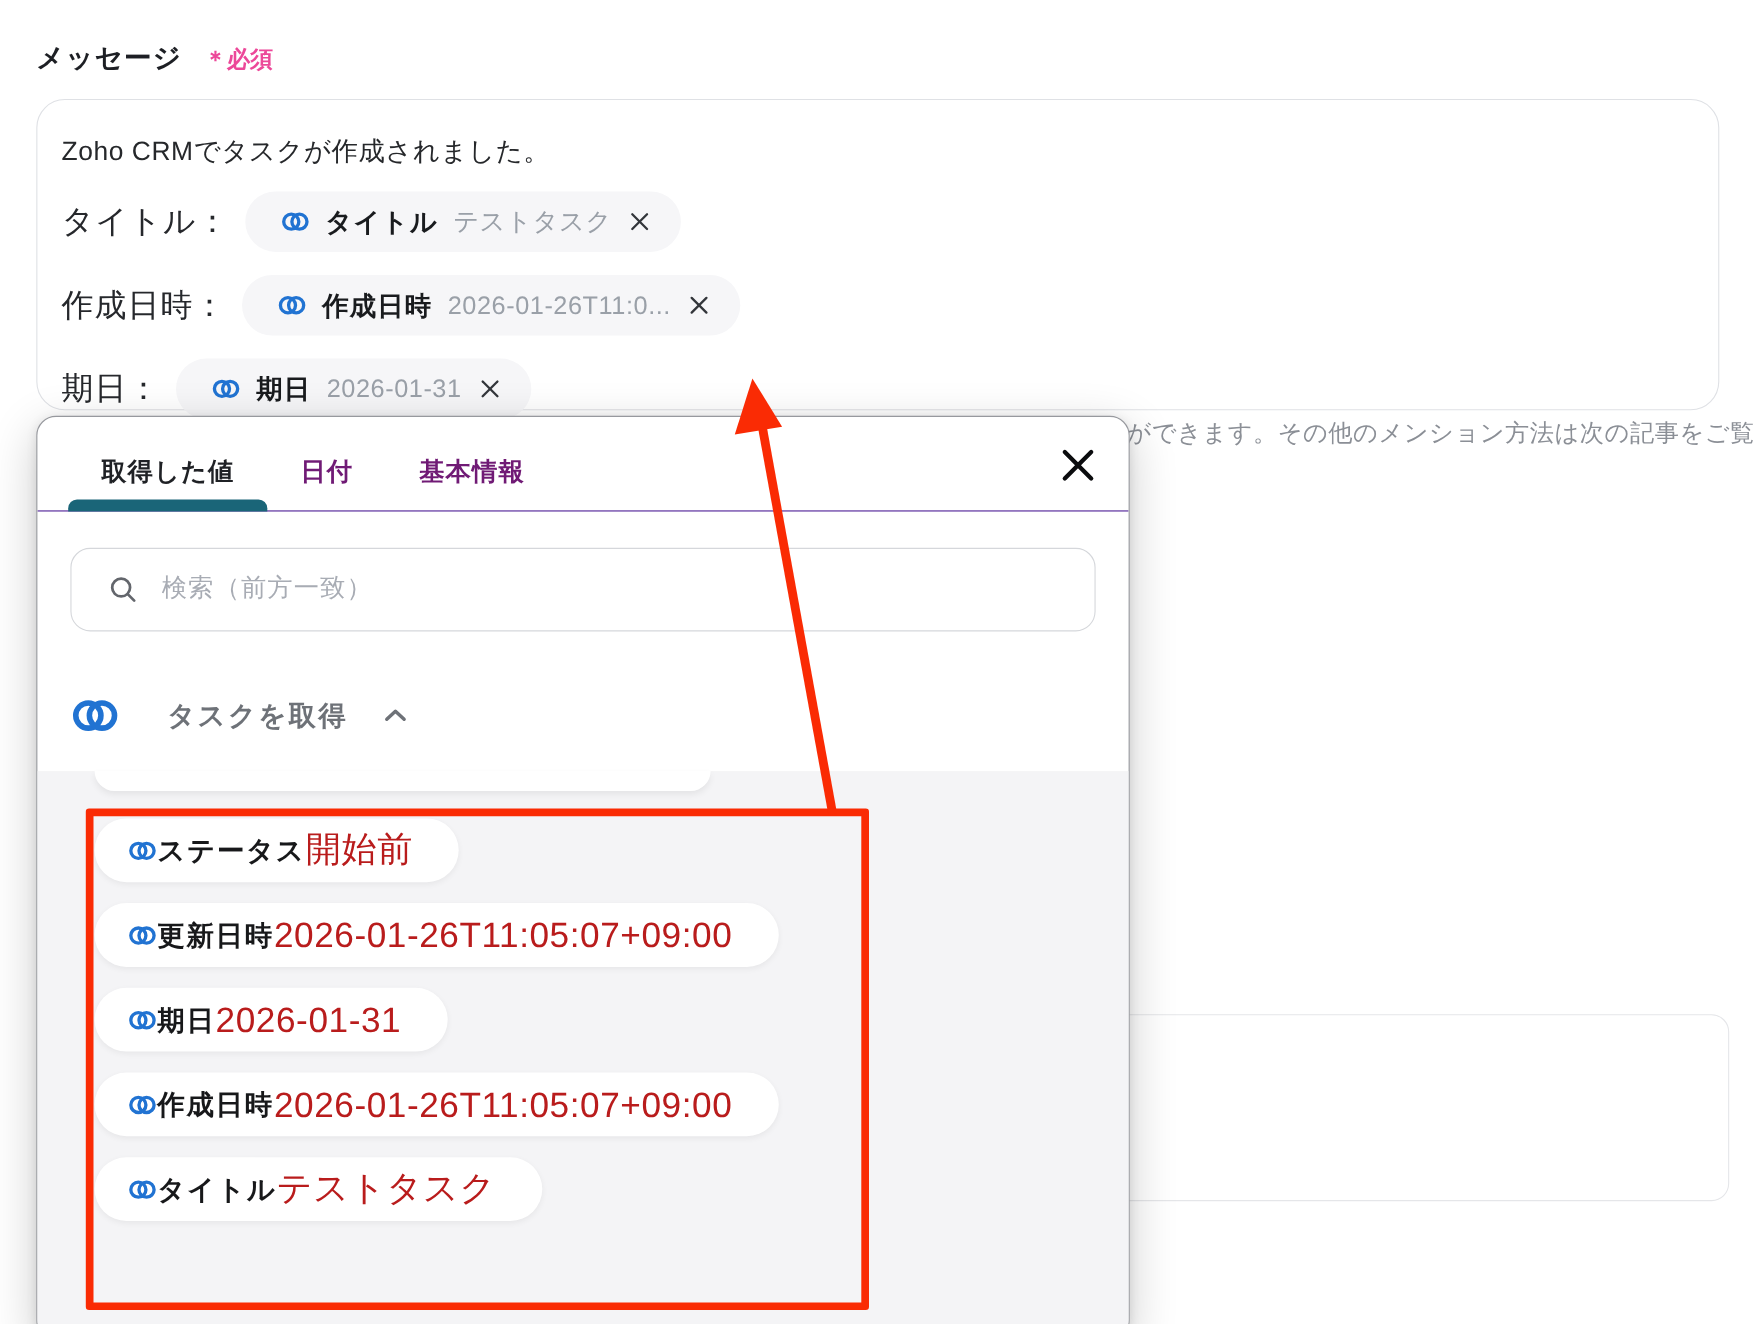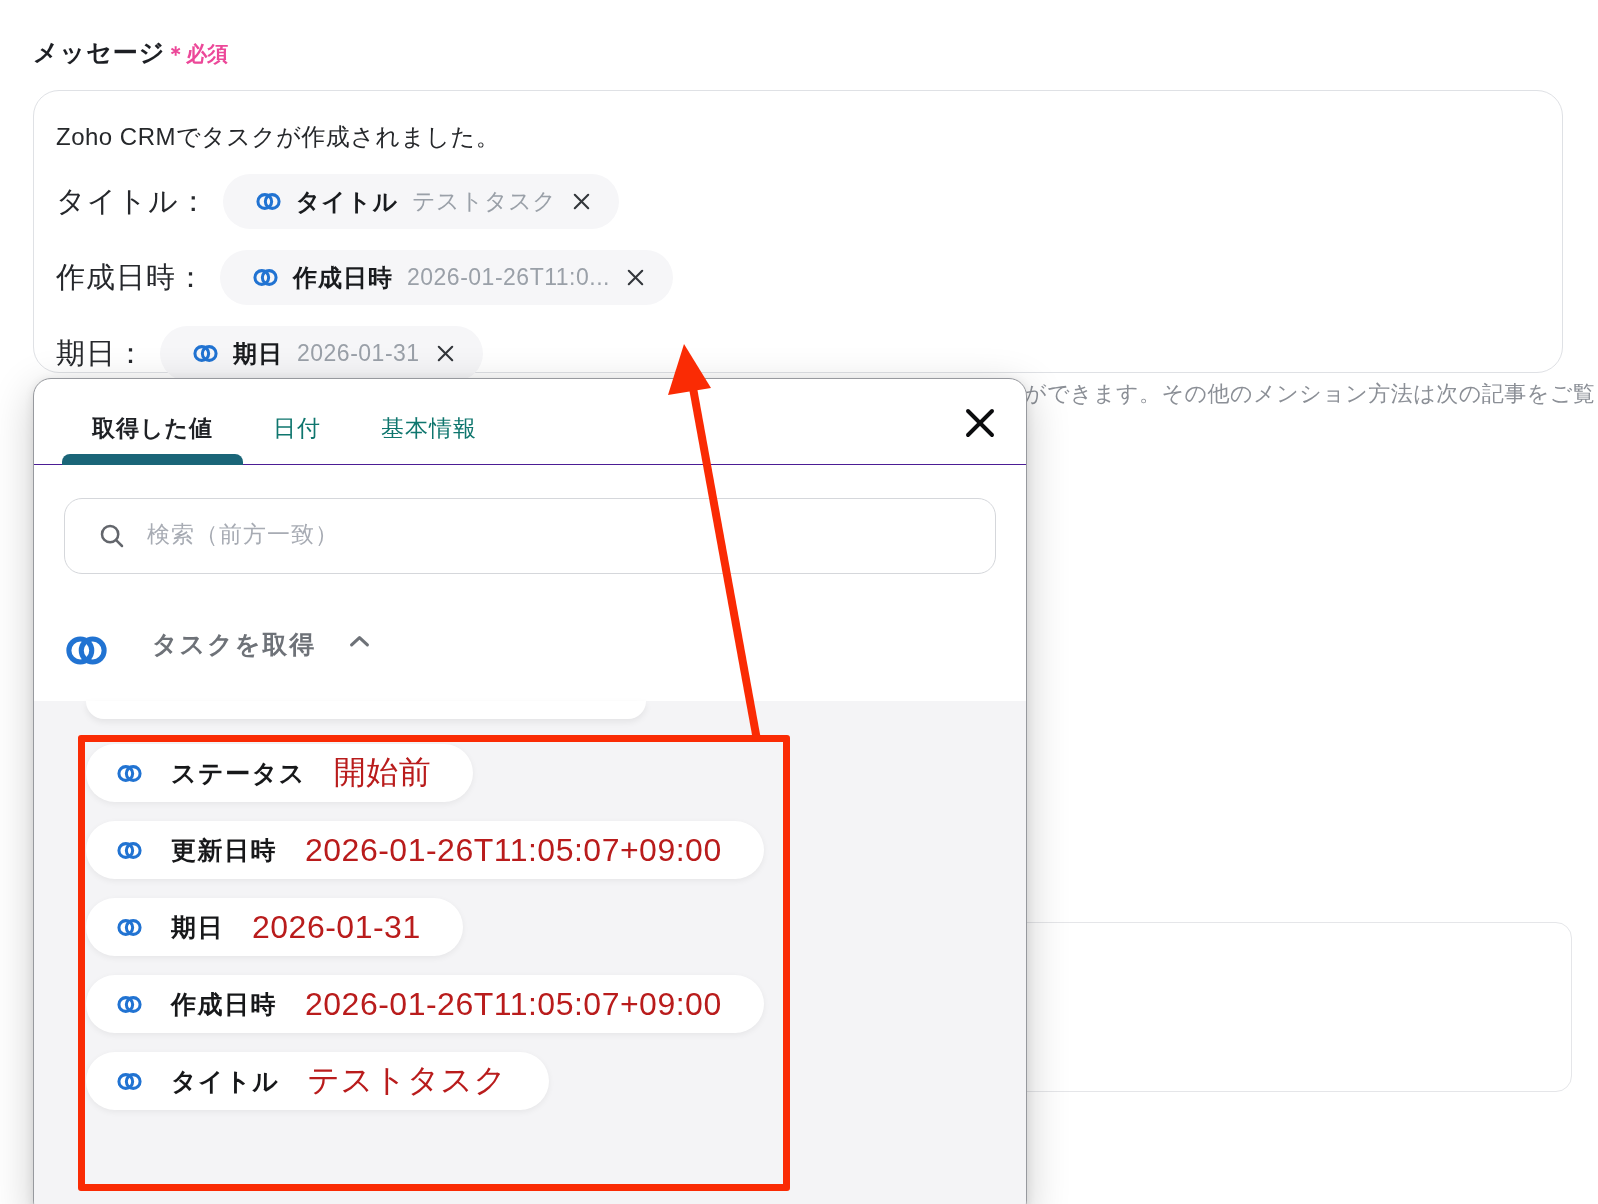--- a/index.html
+++ b/index.html
@@ -1,21 +1,21 @@
 <!DOCTYPE html>
 <html><head>
 <meta charset="utf-8">
 <style>
   * { margin:0; padding:0; box-sizing:border-box; }
   html,body { width:1598px; height:1204px; overflow:hidden; background:#ffffff;
     font-family:"Liberation Sans","DejaVu Sans",sans-serif; }
   .page { position:relative; width:1598px; height:1204px; }
 
   
-  .field-head { position:absolute; left:33px; top:36px; display:flex; align-items:baseline; gap:0; }
+  .field-head { position:absolute; left:33px; top:36px; display:flex; align-items:baseline; gap:20px; }
   .field-title { font-size:25px; font-weight:bold; color:#1d1f24; letter-spacing:1px; }
   .required { font-size:21px; font-weight:bold; color:#ec4899;text-align:center; }
 
   
   .message-box { position:absolute; left:33px; top:90px; width:1530px; height:283px;
     background:#fff; border:1.5px solid #dfe1e5; border-radius:26px; padding:30px 24px 0 22px; }
   .msg-line1 { font-size:24px; color:#26282b; letter-spacing:0.5px; }
   .msg-row { display:flex; align-items:center; margin-top:21px; }
   .msg-row-label { font-size:29px; color:#26282c; letter-spacing:1px; flex:0 0 auto; }
   .token { display:inline-flex; align-items:center; gap:14px; background:#f6f6f8;
@@ -32,44 +32,44 @@
   
   .side-field { position:absolute; left:1000px; top:922px; width:572px; height:170px;
     border:1.5px solid #e5e6e9; border-radius:16px; background:#fff; z-index:1; }
 
   
   .popup { position:absolute; left:33px; top:378px; width:994px; height:840px;
     background:#ffffff; border:1.5px solid #97999e; border-radius:18px; z-index:2;
     box-shadow:0 12px 44px rgba(0,0,0,0.20), 0 2px 10px rgba(0,0,0,0.10); overflow:hidden; }
 
   .tabs { display:flex; padding:24px 0 0 28px; border-bottom:1px solid #4c1d95; }
-  .tab { position:relative; padding:10px 30px 20px; font-size:23px; color:#0f766e; cursor:pointer; letter-spacing:1px; }
+  .tab { position:relative; padding:10px 30px 20px; font-size:23px; color:#701a75; cursor:pointer; letter-spacing:1px;font-weight:bold; }
   .tab.active { color:#1f2125; font-weight:bold; }
   .tab.active::after { content:""; position:absolute; left:0; right:0; bottom:-1px; height:11px;
     background:#1a6578; border-radius:8px 8px 0 0; }
   .popup-close { position:absolute; top:26px; right:28px; width:36px; height:36px; cursor:pointer; }
 
   .search-box { margin:33px 30px 0 30px; height:76px; border:1.6px solid #d5d7db;
     border-radius:18px; display:flex; align-items:center; background:#fff; }
   .search-icon { width:30px; height:30px; margin:0 20px 0 32px; flex:0 0 auto; }
   .search-input { border:none; outline:none; flex:1; font-size:23px; color:#3a3d42;
     font-family:Liberation Mono, monospace; background:transparent; height:100%; letter-spacing:1px; }
   .search-input::placeholder { color:#a8acb4; }
 
-  .section-row { display:flex; align-items:flex-start; margin:54px 0 0 30px; }
+  .section-row { display:flex; align-items:center; margin:54px 0 0 30px; }
   .section-icon { width:45px; height:45px; flex:0 0 auto; }
   .section-title { font-size:25px; font-weight:600; color:#6e7278; margin-left:43px; letter-spacing:2px; }
   .section-chevron { width:27px; height:27px; margin-left:30px; cursor:pointer; }
 
   .list-region { position:absolute; left:0; right:0; top:322px; bottom:0; background:#f4f4f6; }
   .partial-pill { margin-left:52px; width:560px; height:18px; background:#fff;
     border-radius:0 0 20px 20px; box-shadow:0 3px 7px rgba(0,0,0,0.07); }
   .pill-list { display:flex; flex-direction:column; align-items:flex-start; gap:19px;
     margin:25px 0 0 52px; }
-  .pill { display:inline-flex; align-items:center; gap:28px; background:#fff; height:58px;
+  .pill { display:inline-flex; align-items:center; gap:0; background:#fff; height:58px;
     border-radius:29px; padding:0 42px 0 30px; box-shadow:0 2px 6px rgba(0,0,0,0.06); cursor:pointer; }
   .pill .pl-name { font-size:25px; font-weight:bold; color:#17181a; letter-spacing:1.5px; }
   .pill .pl-value { font-size:32px; color:#b91c1c; letter-spacing:0.5px; }
 
   
   .red-rect { position:absolute; left:78px; top:735px; width:712px; height:456px;
     border:7px solid #fa2b04; border-radius:3px; z-index:5; pointer-events:none; }
   .arrow-overlay { position:absolute; left:0; top:0; width:1598px; height:1204px;
     z-index:6; pointer-events:none; }
 </style>

